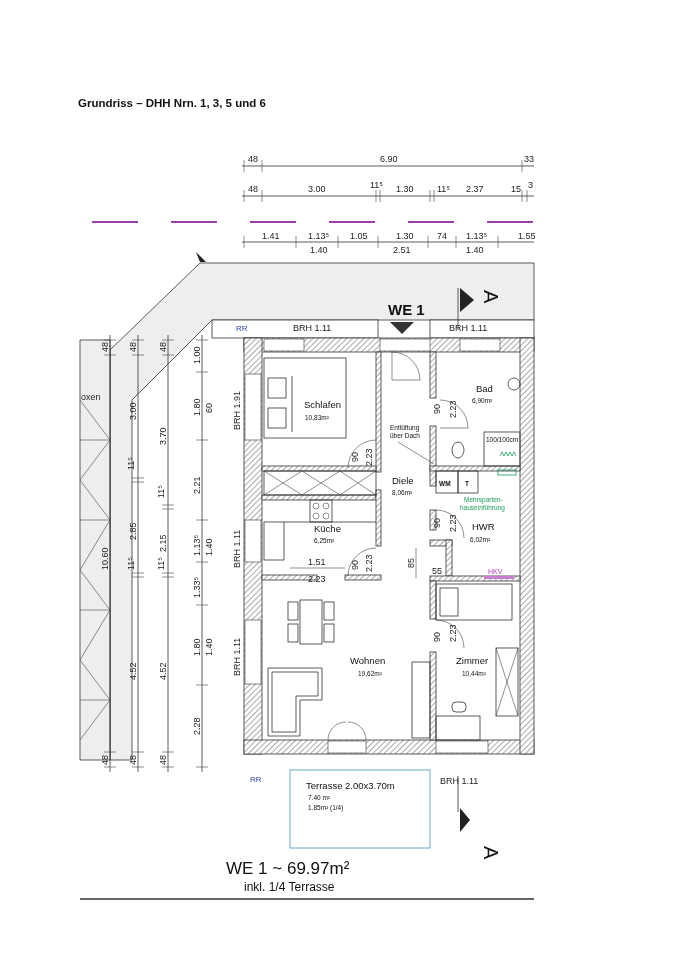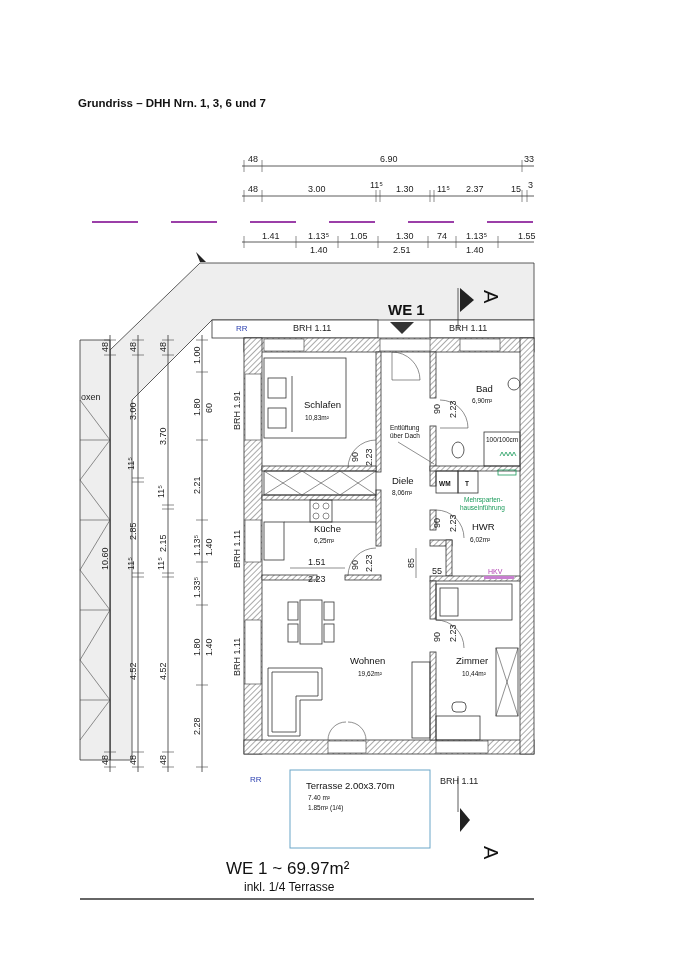--- a/index.html
+++ b/index.html
@@ -15,21 +15,21 @@
   .blue{fill:#2a3fb0;font-family:"Liberation Sans",sans-serif;font-size:8px;}
   .green{fill:#1a9a5a;font-family:"Liberation Sans",sans-serif;font-size:6.5px;}
   .purple{fill:#b03fb0;font-family:"Liberation Sans",sans-serif;font-size:7px;}
   .wall{fill:url(#hatch);stroke:#333;stroke-width:0.8;}
   .ln{stroke:#333;stroke-width:0.8;fill:none;}
   .thin{stroke:#444;stroke-width:0.6;fill:none;}
 </style>
 </head>
 <body>
 
-<div class="page-title">Grundriss – DHH Nrn. 1, 3, 6 und 7</div>
+<div class="page-title">Grundriss – DHH Nrn. 1, 3, 5 und 6</div>
 
 <svg width="674" height="960" viewBox="0 0 674 960">
   <defs>
     <pattern id="hatch" width="4" height="4" patternUnits="userSpaceOnUse" patternTransform="rotate(45)">
       <rect width="4" height="4" fill="#fff"></rect>
       <line x1="0" y1="0" x2="0" y2="4" stroke="#555" stroke-width="1"></line>
     </pattern>
   </defs>
 
   <g>

